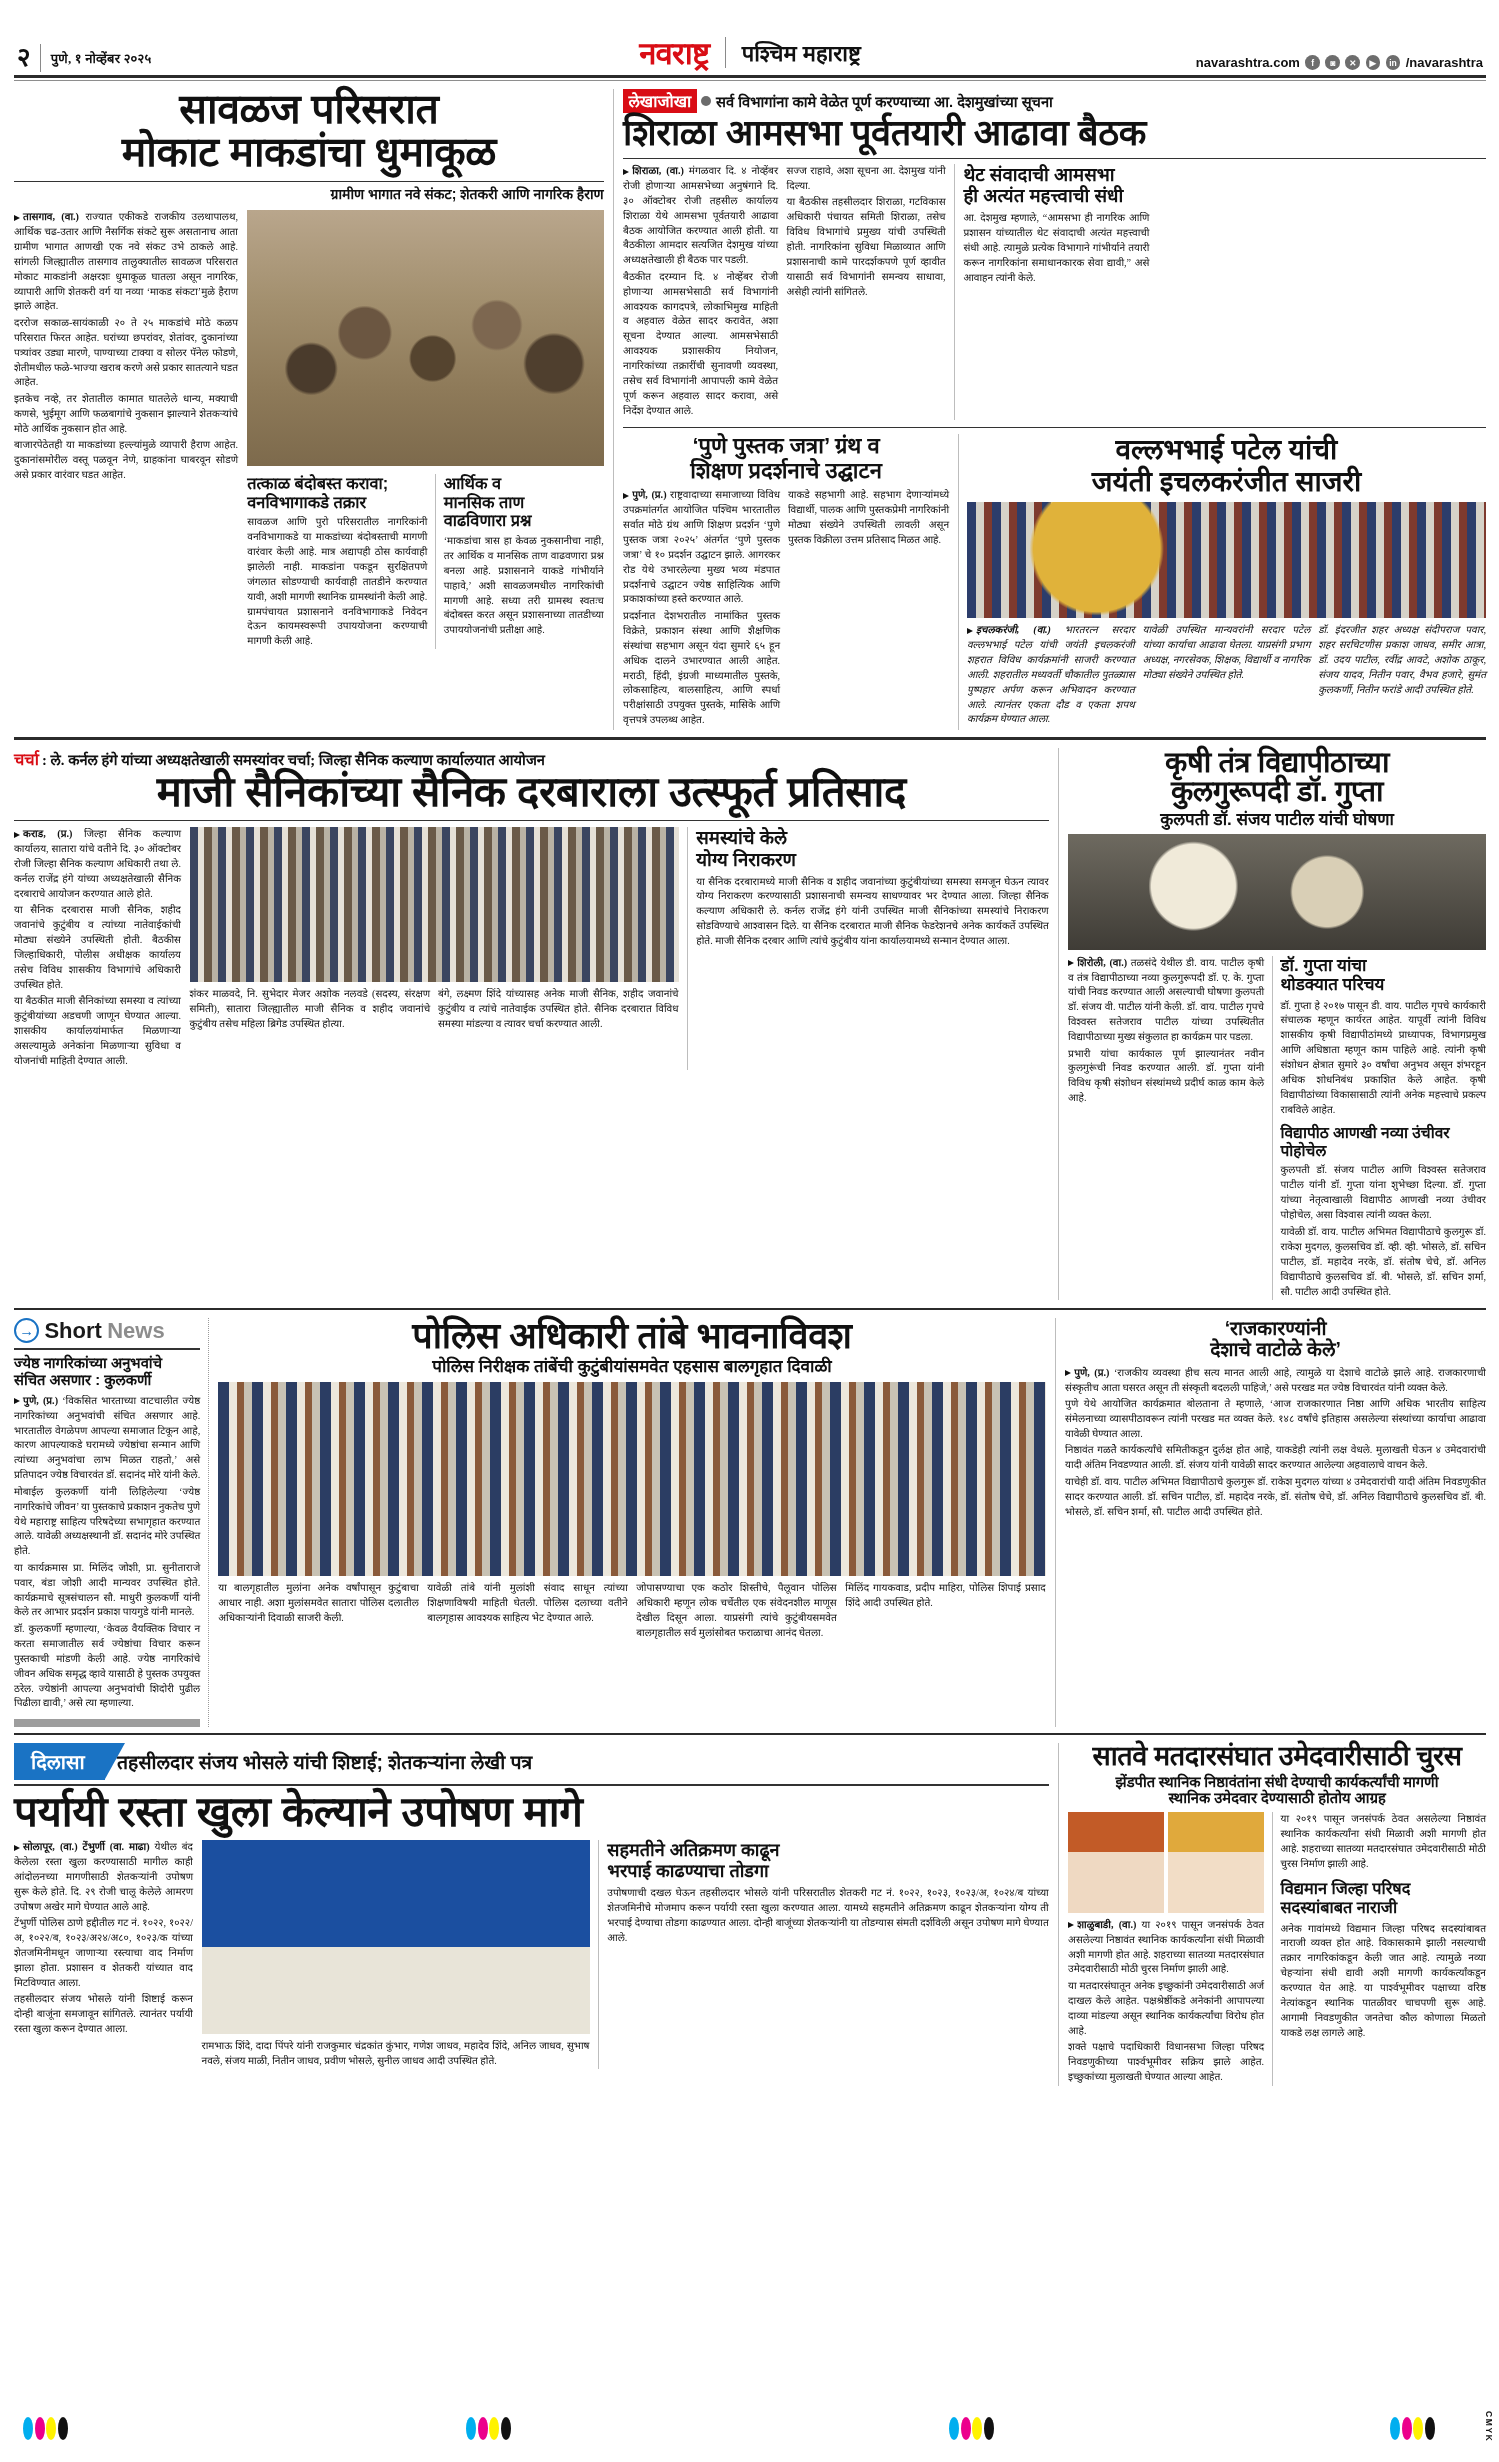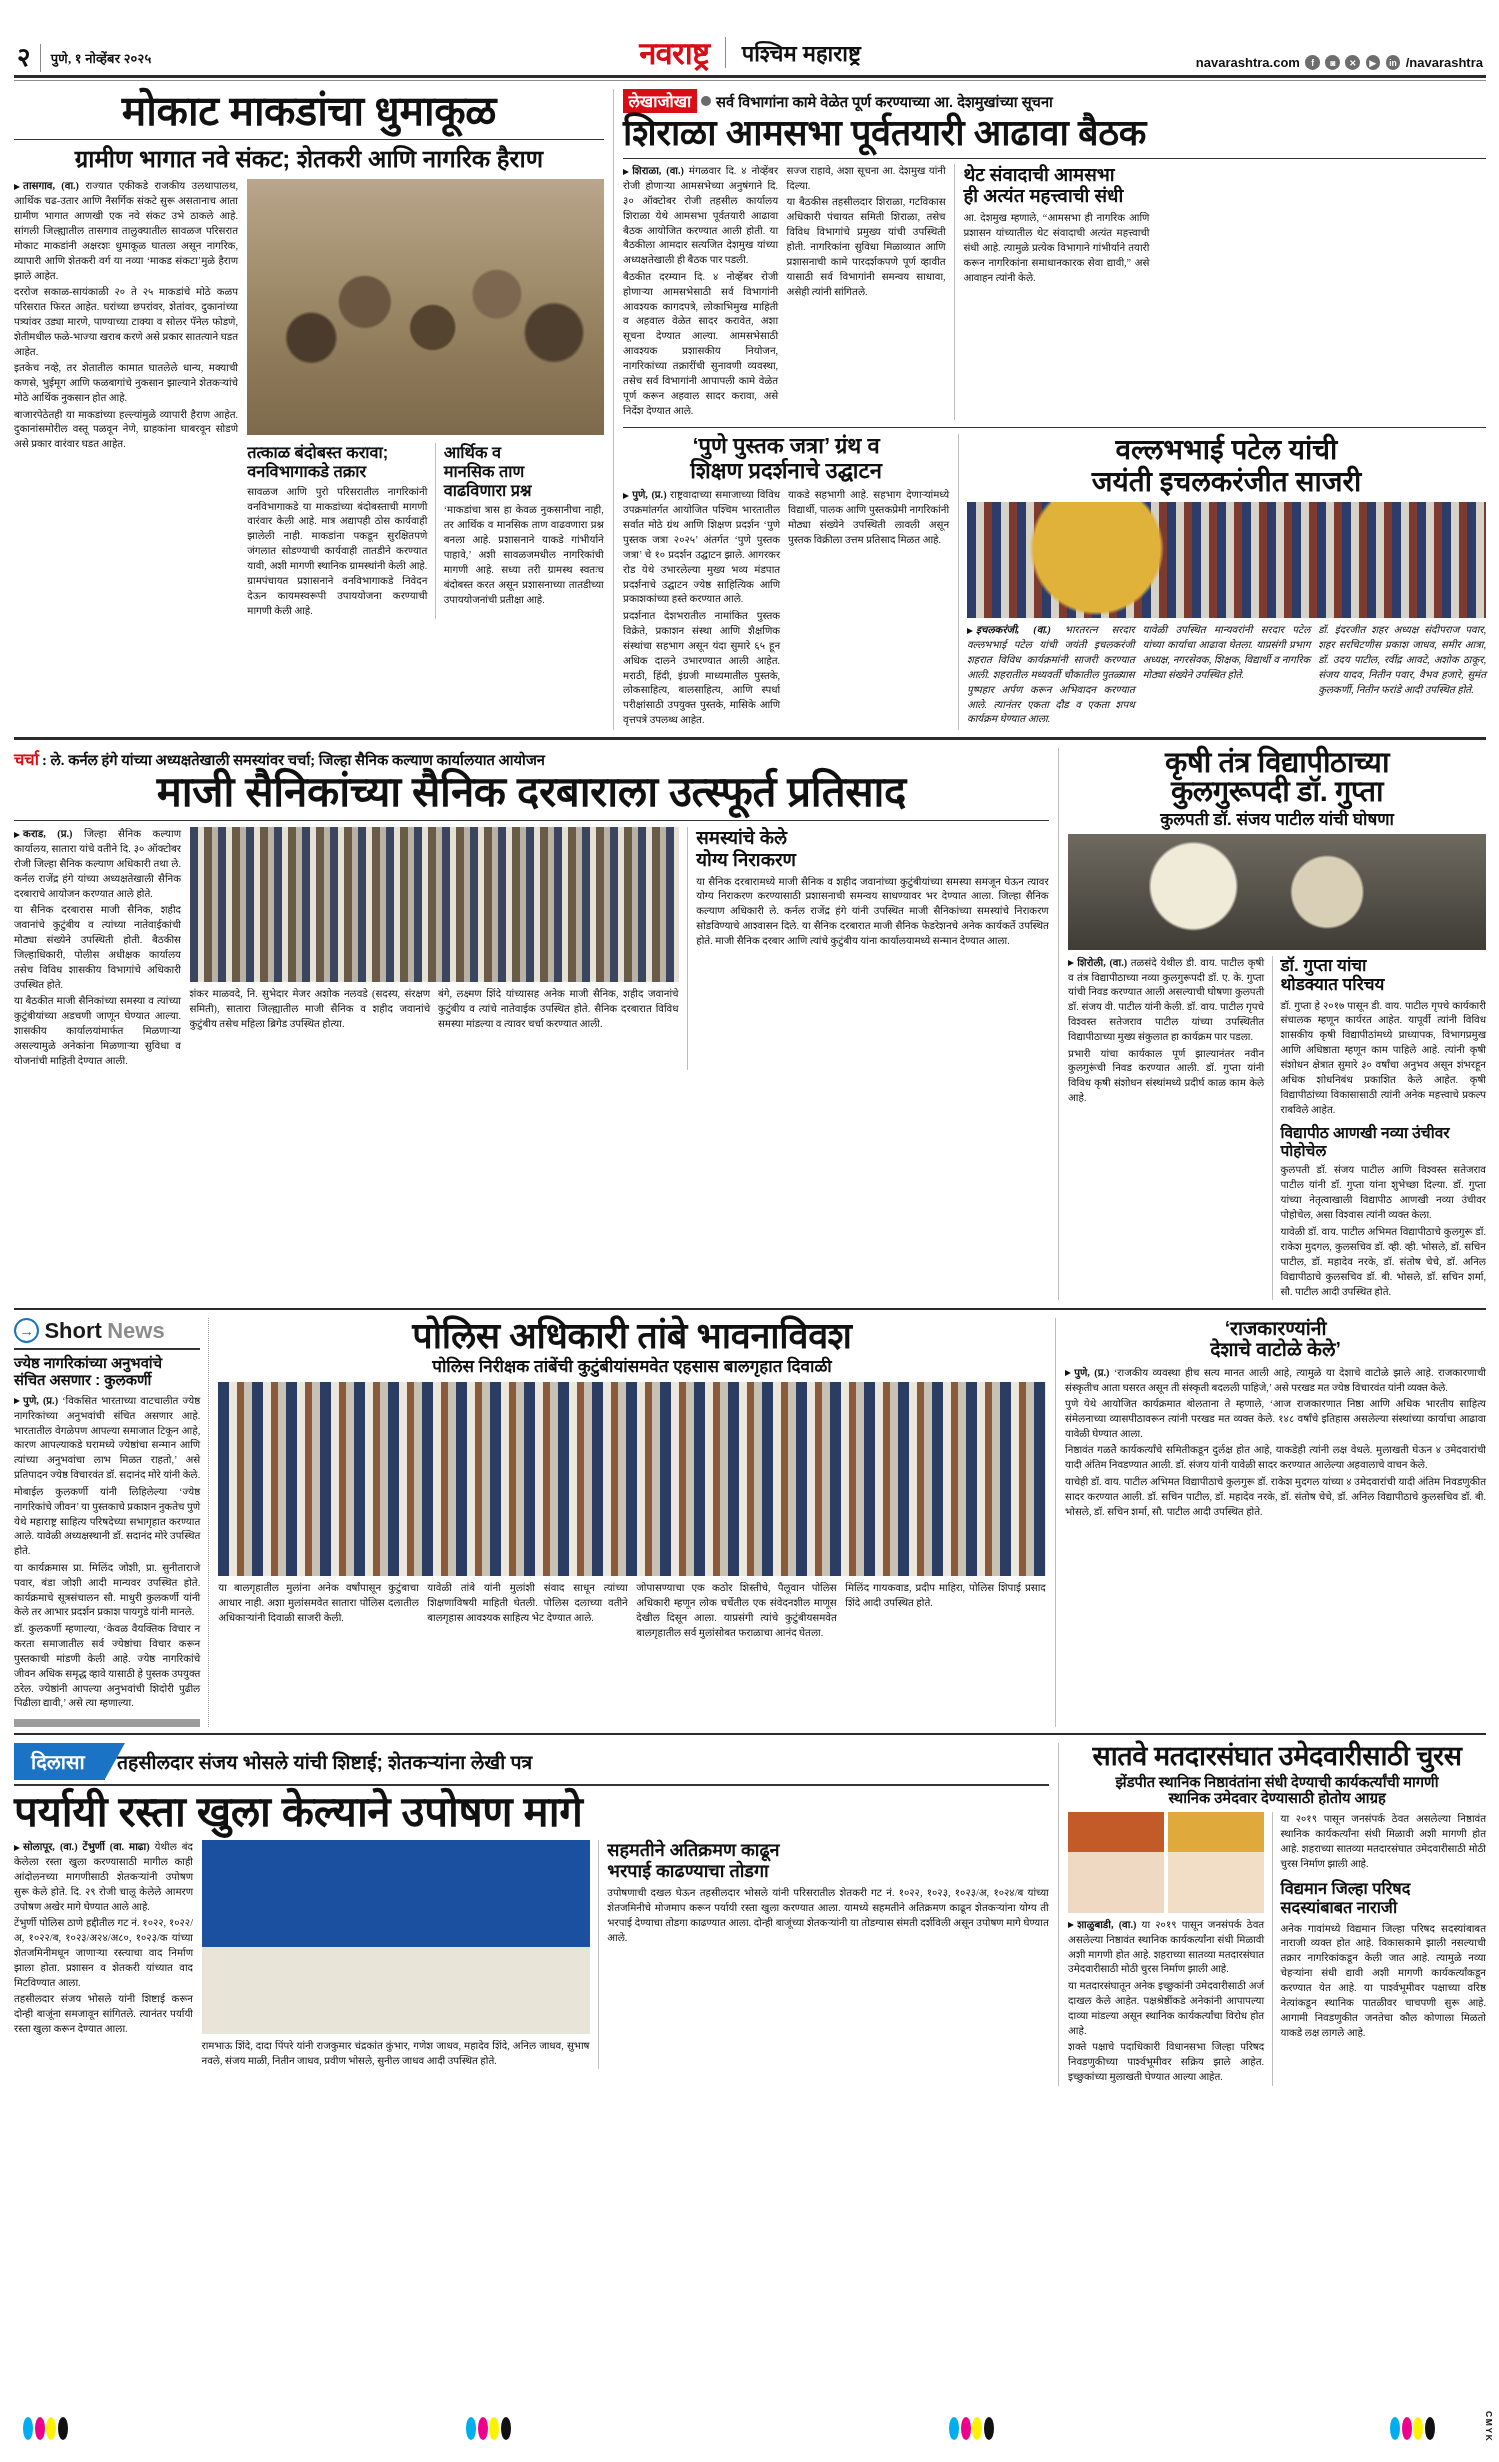--- a/index.html
+++ b/index.html
@@ -142,23 +142,24 @@
       <span class="mh-handle">/navarashtra</span>
     </div>
   </div>
 
   <div class="rule-thick"></div>
   <div class="rule-thin"></div>
 
   <div style="display:flex; padding:7.8px 14px 0 14px; gap:0;">
 
     <div style="width:599px; padding-right:9.3px;">
+      <h1 class="main" style="font-size:41px; text-align:center;">सावळज परिसरात</h1>
       <h1 class="main" style="font-size:41px; text-align:center; margin-top:1.6px;">मोकाट माकडांचा धुमाकूळ</h1>
       <div class="hline" style="margin:7px 0 5.4px 0;"></div>
-      <h2 class="sub" style="font-size:24px; text-align:center;">ग्रामीण भागात नवे संकट; शेतकरी आणि नागरिक हैराण</h2>
+      <h2 class="sub" style="font-size:14px; text-align:right;">ग्रामीण भागात नवे संकट; शेतकरी आणि नागरिक हैराण</h2>
 
       <div style="display:flex; gap:9.3px; margin-top:7px;">
         <div style="width:224px;" class="col-text">
           <p>
             <span class="tri"></span><span class="dateline">तासगाव, (वा.)</span>
             <span>राज्यात एकीकडे राजकीय उलथापालथ, आर्थिक चढ-उतार आणि नैसर्गिक संकटे सुरू असतानाच आता ग्रामीण भागात आणखी एक नवे संकट उभे ठाकले आहे. सांगली जिल्ह्यातील तासगाव तालुक्यातील सावळज परिसरात मोकाट माकडांनी अक्षरशः धुमाकूळ घातला असून नागरिक, व्यापारी आणि शेतकरी वर्ग या नव्या ‘माकड संकटा’मुळे हैराण झाले आहेत.</span>
           </p>
           <p>दररोज सकाळ-सायंकाळी २० ते २५ माकडांचे मोठे कळप परिसरात फिरत आहेत. घरांच्या छपरांवर, शेतांवर, दुकानांच्या पत्र्यांवर उड्या मारणे, पाण्याच्या टाक्या व सोलर पॅनेल फोडणे, शेतीमधील फळे-भाज्या खराब करणे असे प्रकार सातत्याने घडत आहेत.</p>
           <p>इतकेच नव्हे, तर शेतातील कामात घातलेले धान्य, मक्याची कणसे, भुईमूग आणि फळबागांचे नुकसान झाल्याने शेतकऱ्यांचे मोठे आर्थिक नुकसान होत आहे.</p>
           <p>बाजारपेठेतही या माकडांच्या हल्ल्यांमुळे व्यापारी हैराण आहेत. दुकानांसमोरील वस्तू पळवून नेणे, ग्राहकांना घाबरवून सोडणे असे प्रकार वारंवार घडत आहेत.</p>

